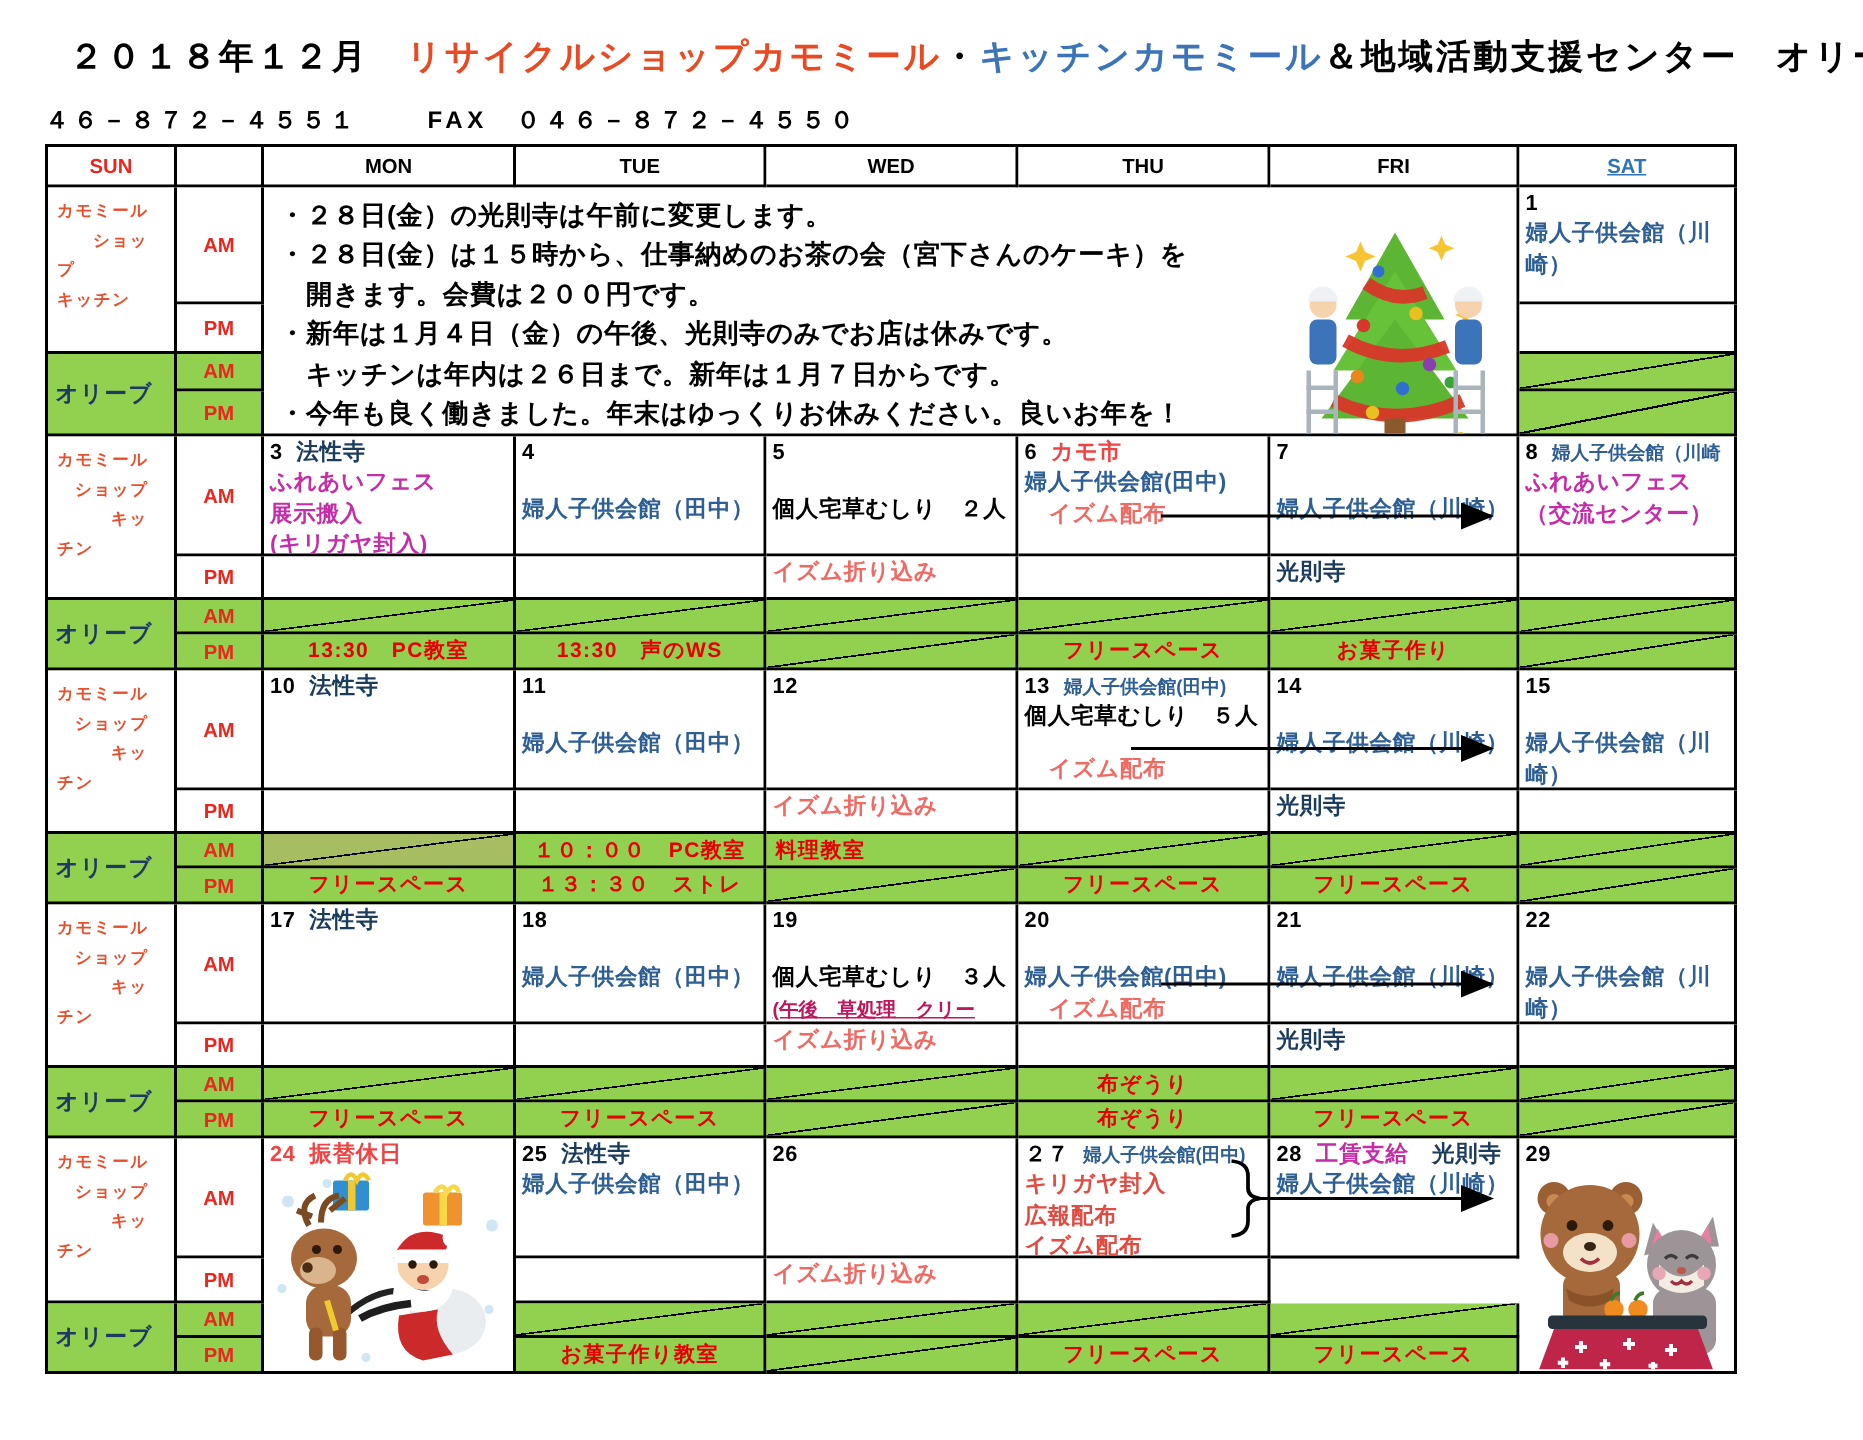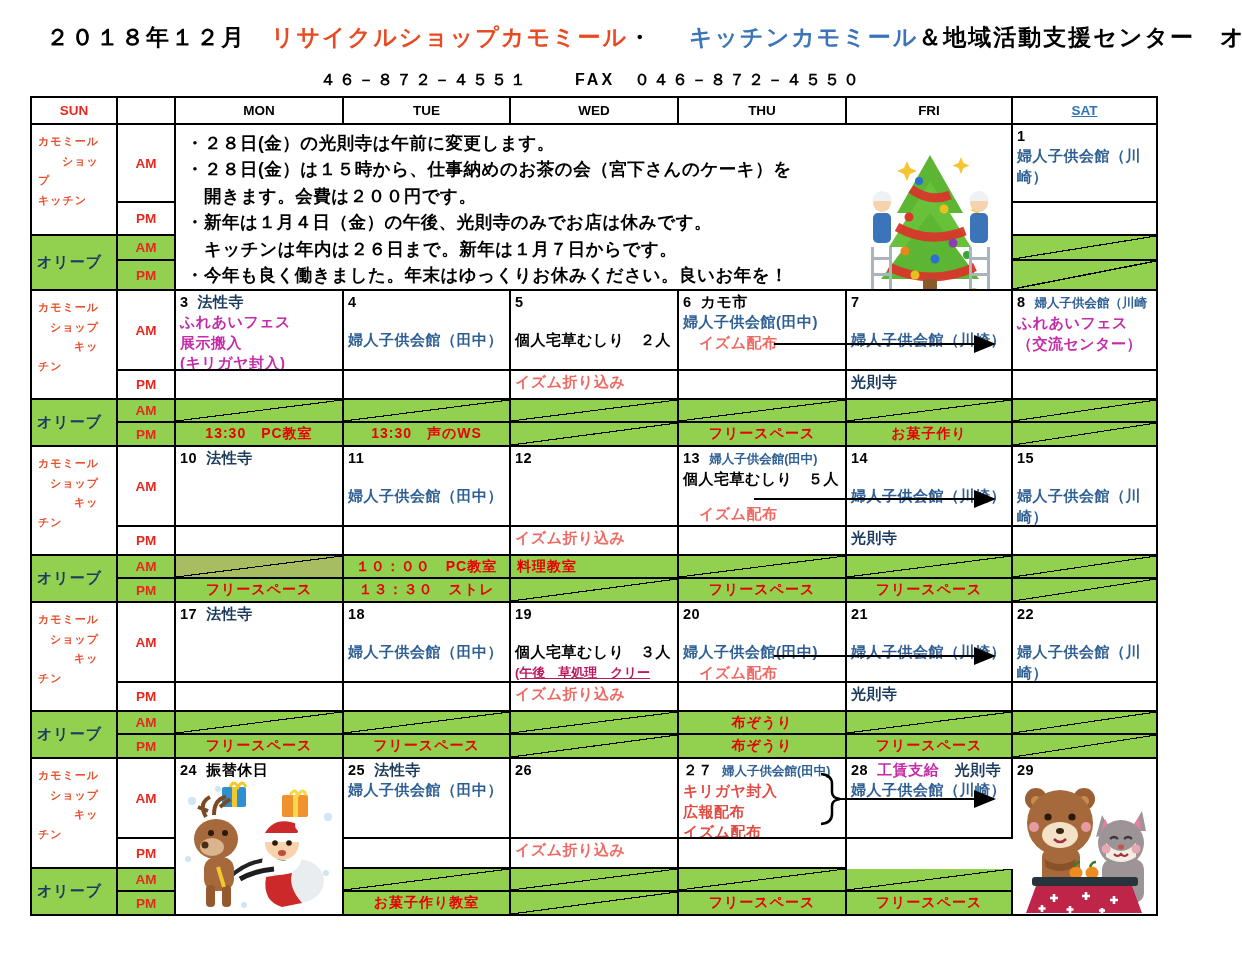--- a/index.html
+++ b/index.html
@@ -1,19 +1,19 @@
 <!DOCTYPE html>
 <html><head>
 <meta charset="utf-8">
 <style>
   html,body{margin:0;padding:0;background:#fff;}
   #stage{position:relative;width:1242px;height:960px;background:#fff;overflow:hidden;
          font-family:"Liberation Sans","DejaVu Sans",sans-serif;font-weight:bold;}
   #title{position:absolute;left:46px;top:22px;font-size:23px;letter-spacing:2px;white-space:nowrap;}
-  #phone{position:absolute;left:30px;top:70px;width:1122px;text-align:center;font-size:16px;letter-spacing:3px;color:#000;}
+  #phone{position:absolute;left:30px;top:70px;width:1122px;text-align:left;font-size:16px;letter-spacing:3px;color:#000;}
   #phone .fax{margin-left:46px;}
   #cal{position:absolute;left:30px;top:96px;display:grid;
        grid-template-columns:86px 58px 168px 167px 168px 168px 166px 145px;
        grid-template-rows:27px 78px 33px 25px 30px 80px 29px 23px 24px 80px 29px 23px 24px 80px 29px 23px 24px 80px 30px 23px 24px;
        border-top:2px solid #000;border-left:2px solid #000;background:#fff;}
   .cell{position:relative;box-sizing:border-box;border-right:2px solid #000;border-bottom:2px solid #000;
         background:#fff;overflow:hidden;}
   .green{background:#92d050;}
   .gdark{background:#a6bd62;}
   .diag{background-image:linear-gradient(to bottom right,transparent 48.7%,#000 48.7%,#000 51.3%,transparent 51.3%);}
@@ -23,35 +23,35 @@
   .shoplabel{color:#e8502d;font-size:11px;line-height:19.5px;padding:7px 2px 0 6px;white-space:pre-line;letter-spacing:1px;}
   .olivelabel{color:#1f3864;font-size:15px;display:flex;align-items:center;padding-left:5px;letter-spacing:1px;}
   .daycell{font-size:15px;padding:1px 4px 0 4px;letter-spacing:0.5px;}
   .dhead{line-height:20px;}
   .num{font-size:14.5px;color:#000;padding-right:9px;}
   .tseg{font-size:15px;}
   .tsmall .tseg{font-size:12.5px;letter-spacing:0;}
   .line{line-height:20.5px;}
   .gap{margin-top:18px;}
   .ind{padding-left:16px;}
-  .c-k{color:#000;} .c-navy{color:#1c3c5e;} .c-blue{color:#2e5f94;} .c-red{color:#000000;}
+  .c-k{color:#000;} .c-navy{color:#1c3c5e;} .c-blue{color:#2e5f94;} .c-red{color:#ef4444;}
   .c-sal{color:#ee6a63;} .c-mag{color:#c42ca8;} .c-red2{color:#e14b41;}
   .c-unavy{color:#be185d;text-decoration:underline;font-size:13px;letter-spacing:0;}
   .otext{display:flex;align-items:center;justify-content:center;color:#e70000;font-size:14px;letter-spacing:1px;}
   .otext.left{justify-content:flex-start;padding-left:6px;}
   .notes{grid-column:3/8;grid-row:2/6;font-size:17.5px;line-height:26.4px;color:#000;
          padding:5px 0 0 10px;white-space:pre-line;letter-spacing:0.5px;}
   .illus{position:absolute;pointer-events:none;}
   #arrows{position:absolute;left:0;top:0;pointer-events:none;z-index:6;}
 </style>
 </head>
 <body>
 
 <div id="stage">
-  <div id="title"><span style="color: rgb(0, 0, 0);">２０１８年１２月　</span><span style="color: rgb(232, 75, 35);">リサイクルショップカモミール</span><span style="color: rgb(0, 0, 0);">・</span><span style="color: rgb(60, 116, 185); margin-left: 36px;">キッチンカモミール</span><span style="color: rgb(0, 0, 0);">＆地域活動支援センター　オリーブ</span></div>
+  <div id="title"><span style="color: rgb(0, 0, 0);">２０１８年１２月　</span><span style="color: rgb(232, 75, 35);">リサイクルショップカモミール</span><span style="color: rgb(0, 0, 0);">・</span><span style="color: rgb(60, 116, 185);">キッチンカモミール</span><span style="color: rgb(0, 0, 0);">＆地域活動支援センター　オリーブ</span></div>
   <div id="phone">
     <span>４６－８７２－４５５１</span><span class="fax"><span>FAX</span>　<span>０４６－８７２－４５５０</span></span>
   </div>
   <div id="cal">
       <div class="cell hdr sun" style="grid-area: 1 / 1 / 2 / 2;">SUN</div>
       <div class="cell hdr" style="grid-area: 1 / 2 / 2 / 3;"></div>
       <div class="cell hdr" style="grid-area: 1 / 3 / 2 / 4;">MON</div>
       <div class="cell hdr" style="grid-area: 1 / 4 / 2 / 5;">TUE</div>
       <div class="cell hdr" style="grid-area: 1 / 5 / 2 / 6;">WED</div>
       <div class="cell hdr" style="grid-area: 1 / 6 / 2 / 7;">THU</div>

